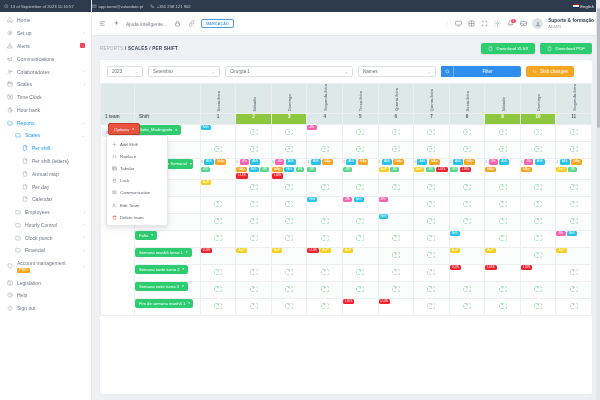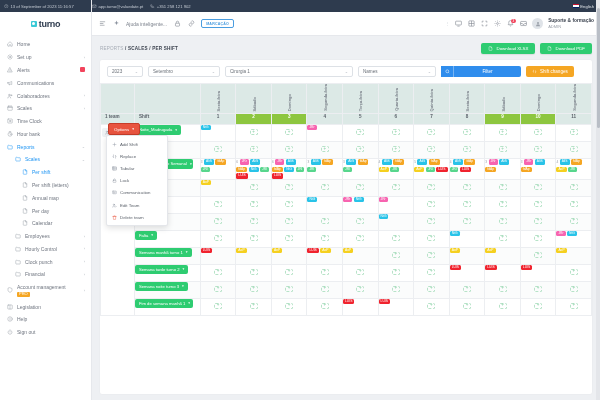--- a/index.html
+++ b/index.html
@@ -232,24 +232,20 @@
 
   <div class="sidebar">
     <div class="sb-topbar" style="display:flex;align-items:center;gap:2px;padding-left:4px;color:#c3c9d2;font-size:4.2px;">
       <svg viewBox="0 0 24 24" fill="none" stroke="#c3c9d2" stroke-width="2" style="width:4.5px;height:4.5px">
           <circle cx="12" cy="12" r="9"></circle>
           <path d="M12 7v5l3 2"></path>
         </svg>
       <span>13 of September of 2023 11:16:57</span>
     </div>
 
-    <div class="logo-wrap">
-      <span class="logo-mark"></span>
-      <span class="logo-text">turno</span>
-    </div>
 
     <div class="sb-scroll" id="sb-list">
         <div class="sb-item">
           <span class="ico">
             <svg viewBox="0 0 24 24" fill="none" stroke="#9aa0a9" stroke-width="2" stroke-linecap="round" stroke-linejoin="round">
               <path d="M3 11l9-8 9 8v9a1 1 0 01-1 1h-5v-6H9v6H4a1 1 0 01-1-1z"></path>
             </svg>
           </span>
           <span class="lbl">Home</span>
         </div>

